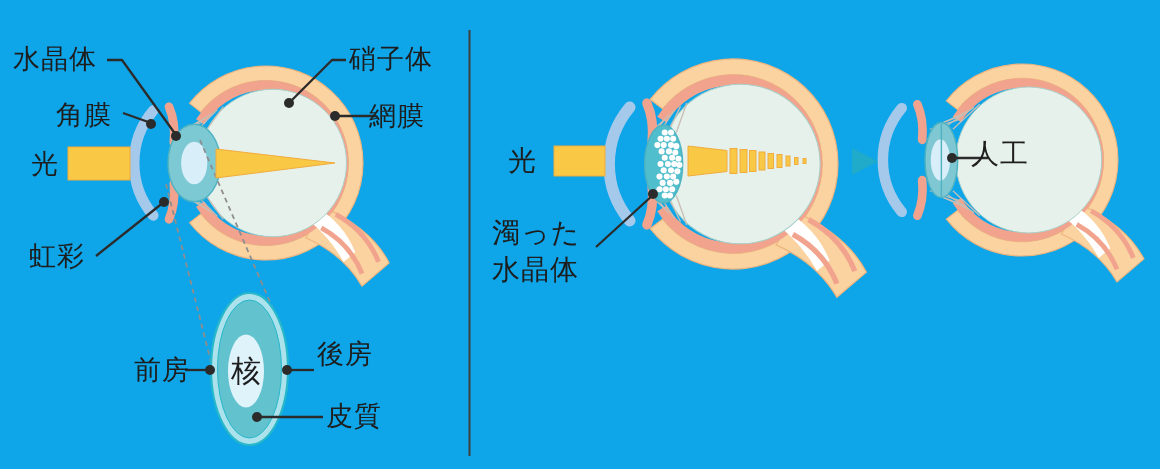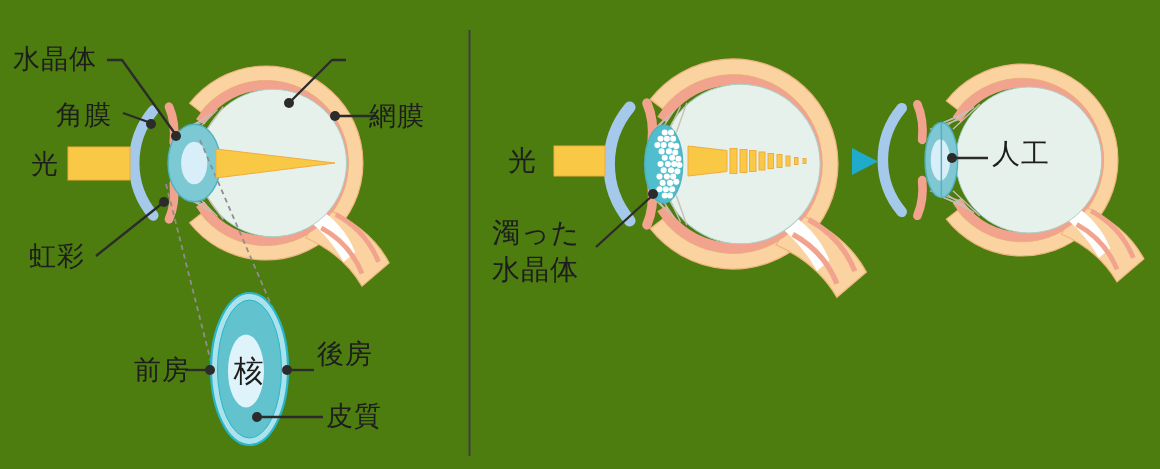--- a/index.html
+++ b/index.html
@@ -1,25 +1,25 @@
 <!DOCTYPE html>
 <html><head>
 <meta charset="utf-8">
 <style>
   html,body{margin:0;padding:0;background:#ffffff;}
   .stage{
-    position:relative;width:1160px;height:469px;background:#4d7c0f;overflow:hidden;
+    position:relative;width:1160px;height:469px;background:#0ea5e9;overflow:hidden;
     font-family:"Liberation Sans","DejaVu Sans",sans-serif;
   }
   .stage svg{position:absolute;left:0;top:0;}
   .lbl{
     position:absolute;font-size:27px;line-height:1.1;color:#1d1d1d;
     letter-spacing:1px;white-space:nowrap;font-weight:500;
   }
-  .lbl.center{text-align:center;}
+  .lbl.center{text-align:left;}
   .lbl.big{font-size:28px;}
 </style>
 </head>
 <body>
 
 <div class="stage">
   <svg id="art" width="1160" height="469" viewBox="0 0 1160 469">
       <g transform="translate(266,163) scale(0.97)">
         <path d="M -78.8 -61.6 A 100 100 0 1 1 -78.8 61.6 L -67 52.4 A 85 85 0 1 0 -67 -52.4 Z" fill="#FAD3A0" stroke="#EFB57E" stroke-width="1.2"></path>
         <path d="M 60 46 C 96 62 116 82 127 103 L 99 127 C 85 103 66 88 41 77 Z" fill="#FAD3A0" stroke="#EFB57E" stroke-width="1.2"></path>
@@ -172,20 +172,21 @@
       <circle cx="653" cy="194" r="5" fill="#2B2B2B"></circle>
       <polyline points="988,158 952,158" fill="none" stroke="#2B2B2B" stroke-width="2.3" stroke-linejoin="round"></polyline>
       <circle cx="952" cy="158" r="5" fill="#2B2B2B"></circle>
       <line x1="469.5" y1="30" x2="469.5" y2="456" stroke="#3F3F3F" stroke-width="2"></line>
     </svg>
 
   <div class="lbl" style="left:13px;top:45px">水晶体</div>
   <div class="lbl" style="left:56px;top:101px">角膜</div>
   <div class="lbl" style="left:31px;top:150px">光</div>
   <div class="lbl" style="left:29px;top:242px">虹彩</div>
+  <div class="lbl" style="left:349px;top:45px">硝子体</div>
   <div class="lbl" style="left:369px;top:102px">網膜</div>
 
   <div class="lbl" style="left:134px;top:356px">前房</div>
   <div class="lbl center" style="left:231px;top:354px;width:36px;font-size:30px">核</div>
   <div class="lbl" style="left:317px;top:340px">後房</div>
   <div class="lbl" style="left:326px;top:402px">皮質</div>
 
   <div class="lbl big" style="left:508px;top:146px">光</div>
   <div class="lbl big" style="left:492px;top:214px;line-height:37px">
     <div>濁った</div>

